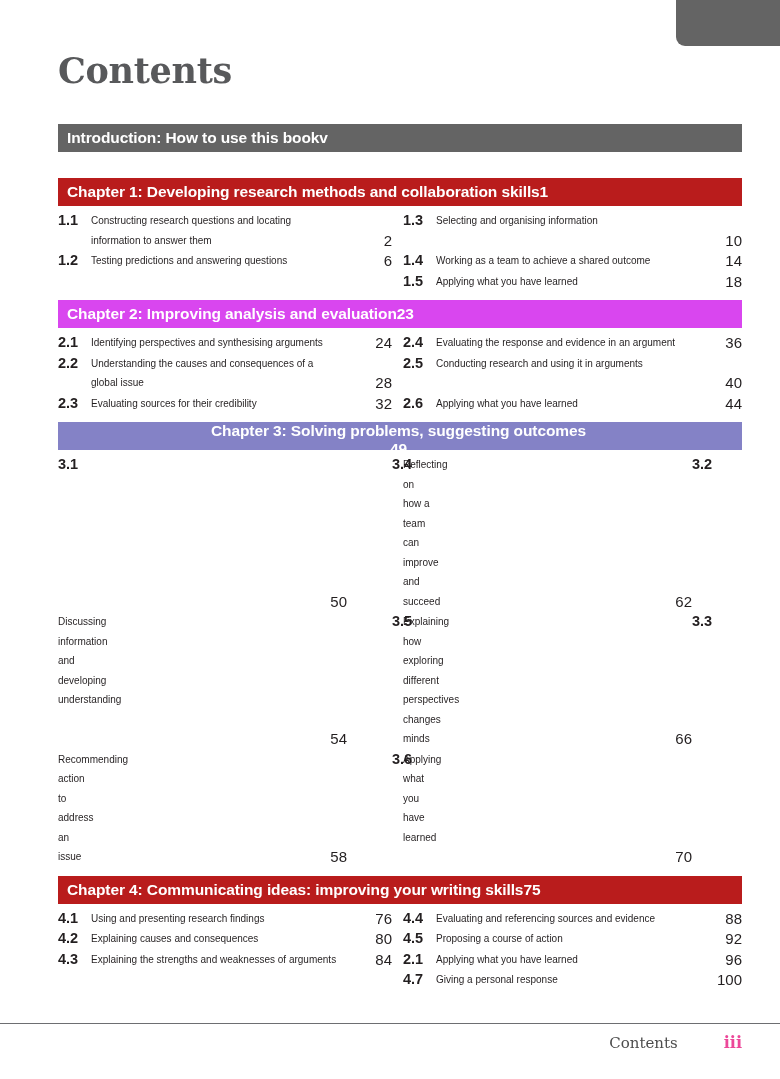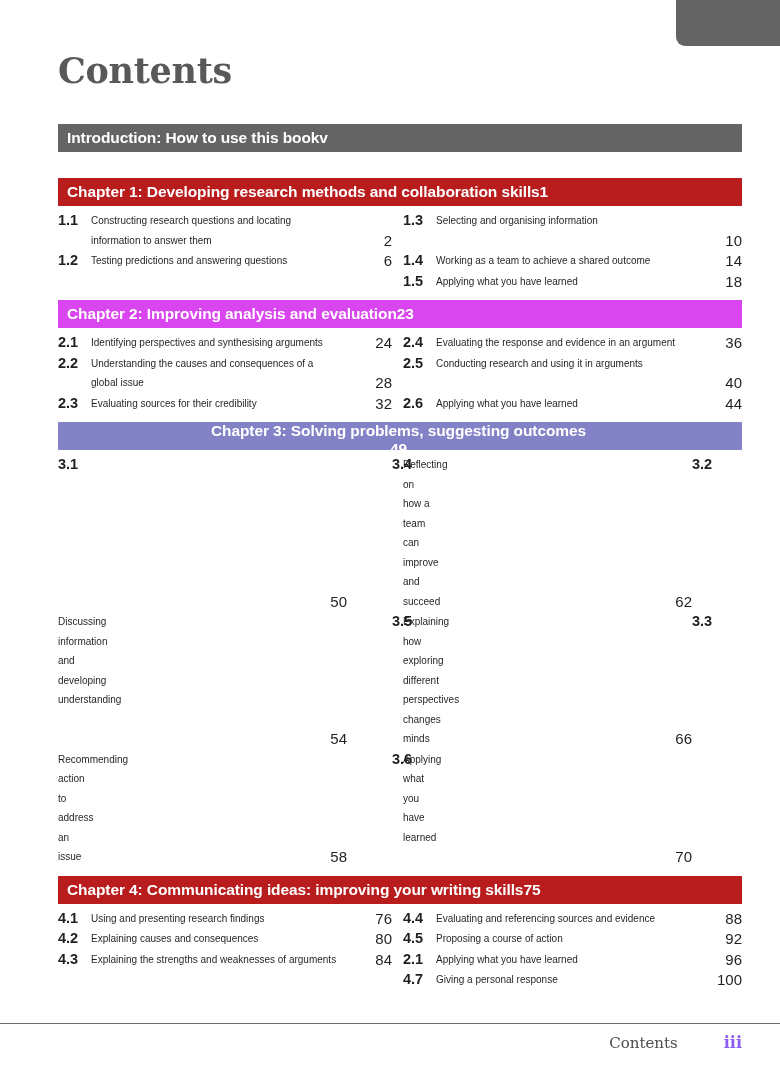--- a/index.html
+++ b/index.html
@@ -139,21 +139,21 @@
   .footer-label {
     font-family: "DejaVu Serif", "Liberation Serif", serif;
     font-size: 15px;
     color: #4d4d4d;
     margin-right: 46px;
   }
   .footer-folio {
     font-family: "DejaVu Serif", "Liberation Serif", serif;
     font-weight: bold;
     font-size: 16px;
-    color: #8b5cf6;
+    color: #ec4899;
   }
 </style>
 </head>
 <body>
 
 <div class="page">
 
   <div class="thumb-tab"></div>
 
   <h1 class="page-title">Contents</h1>

